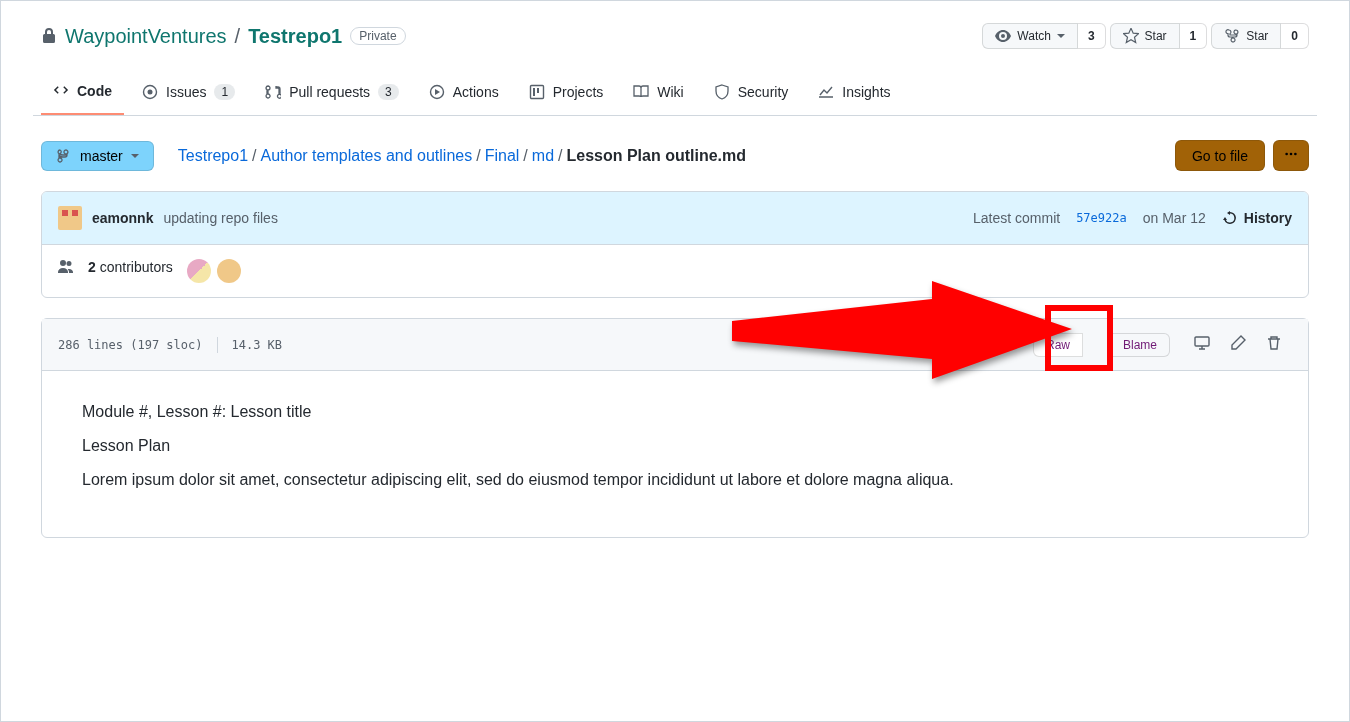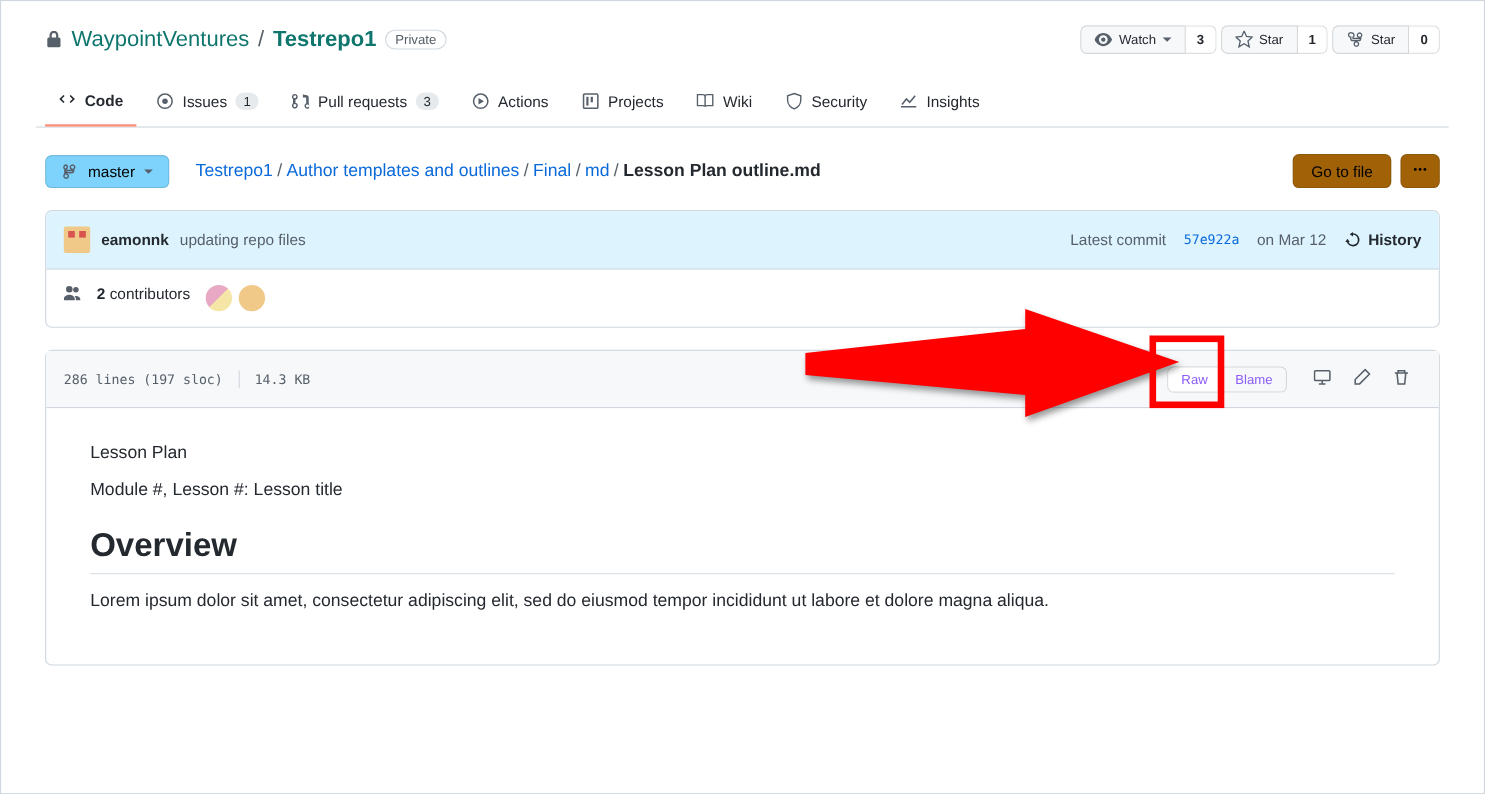--- a/index.html
+++ b/index.html
@@ -104,21 +104,21 @@
     background: #f6f8fa; border-bottom: 1px solid #d0d7de;
     display: flex; align-items: center; justify-content: space-between;
     padding: 10px 16px; font-size: 12px; color: #57606a;
   }
   .file-info { font-family: ui-monospace, monospace; display: flex; align-items: center; gap: 14px;}
   .file-info .divider { width:1px; height: 16px; background: #d0d7de; }
   .file-actions { display: flex; align-items: center; gap: 0; }
   .file-actions .btn-group { margin-right: 14px; }
   .file-actions .btn-sm {
     background: #f6f8fa; border: 1px solid rgba(27,31,36,0.15);
-    padding: 4px 12px; font-size: 12px; color: #8b5cf6;
+    padding: 4px 12px; font-size: 12px; color: #701a75; margin-left: 28px;
   }
   .file-actions .btn-sm.first { border-radius: 6px 0 0 6px; background:#fff;}
   .file-actions .btn-sm.last { border-radius: 0 6px 6px 0; border-left:none;}
   .icon-btn { padding: 6px 10px; cursor: pointer; }
   .icon-btn svg { fill: #57606a; }
   
   .file-content { padding: 32px 40px; }
   .file-content p { margin-bottom: 16px; font-size: 16px; }
   .file-content h1 {
     font-size: 30px; font-weight: 600; margin: 24px 0 16px 0;
@@ -319,23 +319,22 @@
             </svg>
         </span>
         <span class="icon-btn">
           <svg width="16" height="16" viewBox="0 0 16 16">
               <path d="M2 4h12M5 4V2h6v2M4 4l1 10h6l1-10" fill="none" stroke="#57606a" stroke-width="1.4"></path>
             </svg>
         </span>
       </div>
     </div>
     <div class="file-content">
+      <p>Module #, Lesson #: Lesson title</p>
       <p>Lesson Plan</p>
-      <p>Module #, Lesson #: Lesson title</p>
-      <h1>Overview</h1>
       <p>Lorem ipsum dolor sit amet, consectetur adipiscing elit, sed do eiusmod tempor incididunt ut labore et dolore magna aliqua.</p>
     </div>
 
     <svg class="arrow-annotation" width="350" height="110" viewBox="0 0 350 110">
       <polygon points="0,40 200,18 200,0 340,48 200,98 200,78 0,60" fill="#ff0000"></polygon>
     </svg>
     <div class="raw-highlight"></div>
   </div>
 </div>
 

